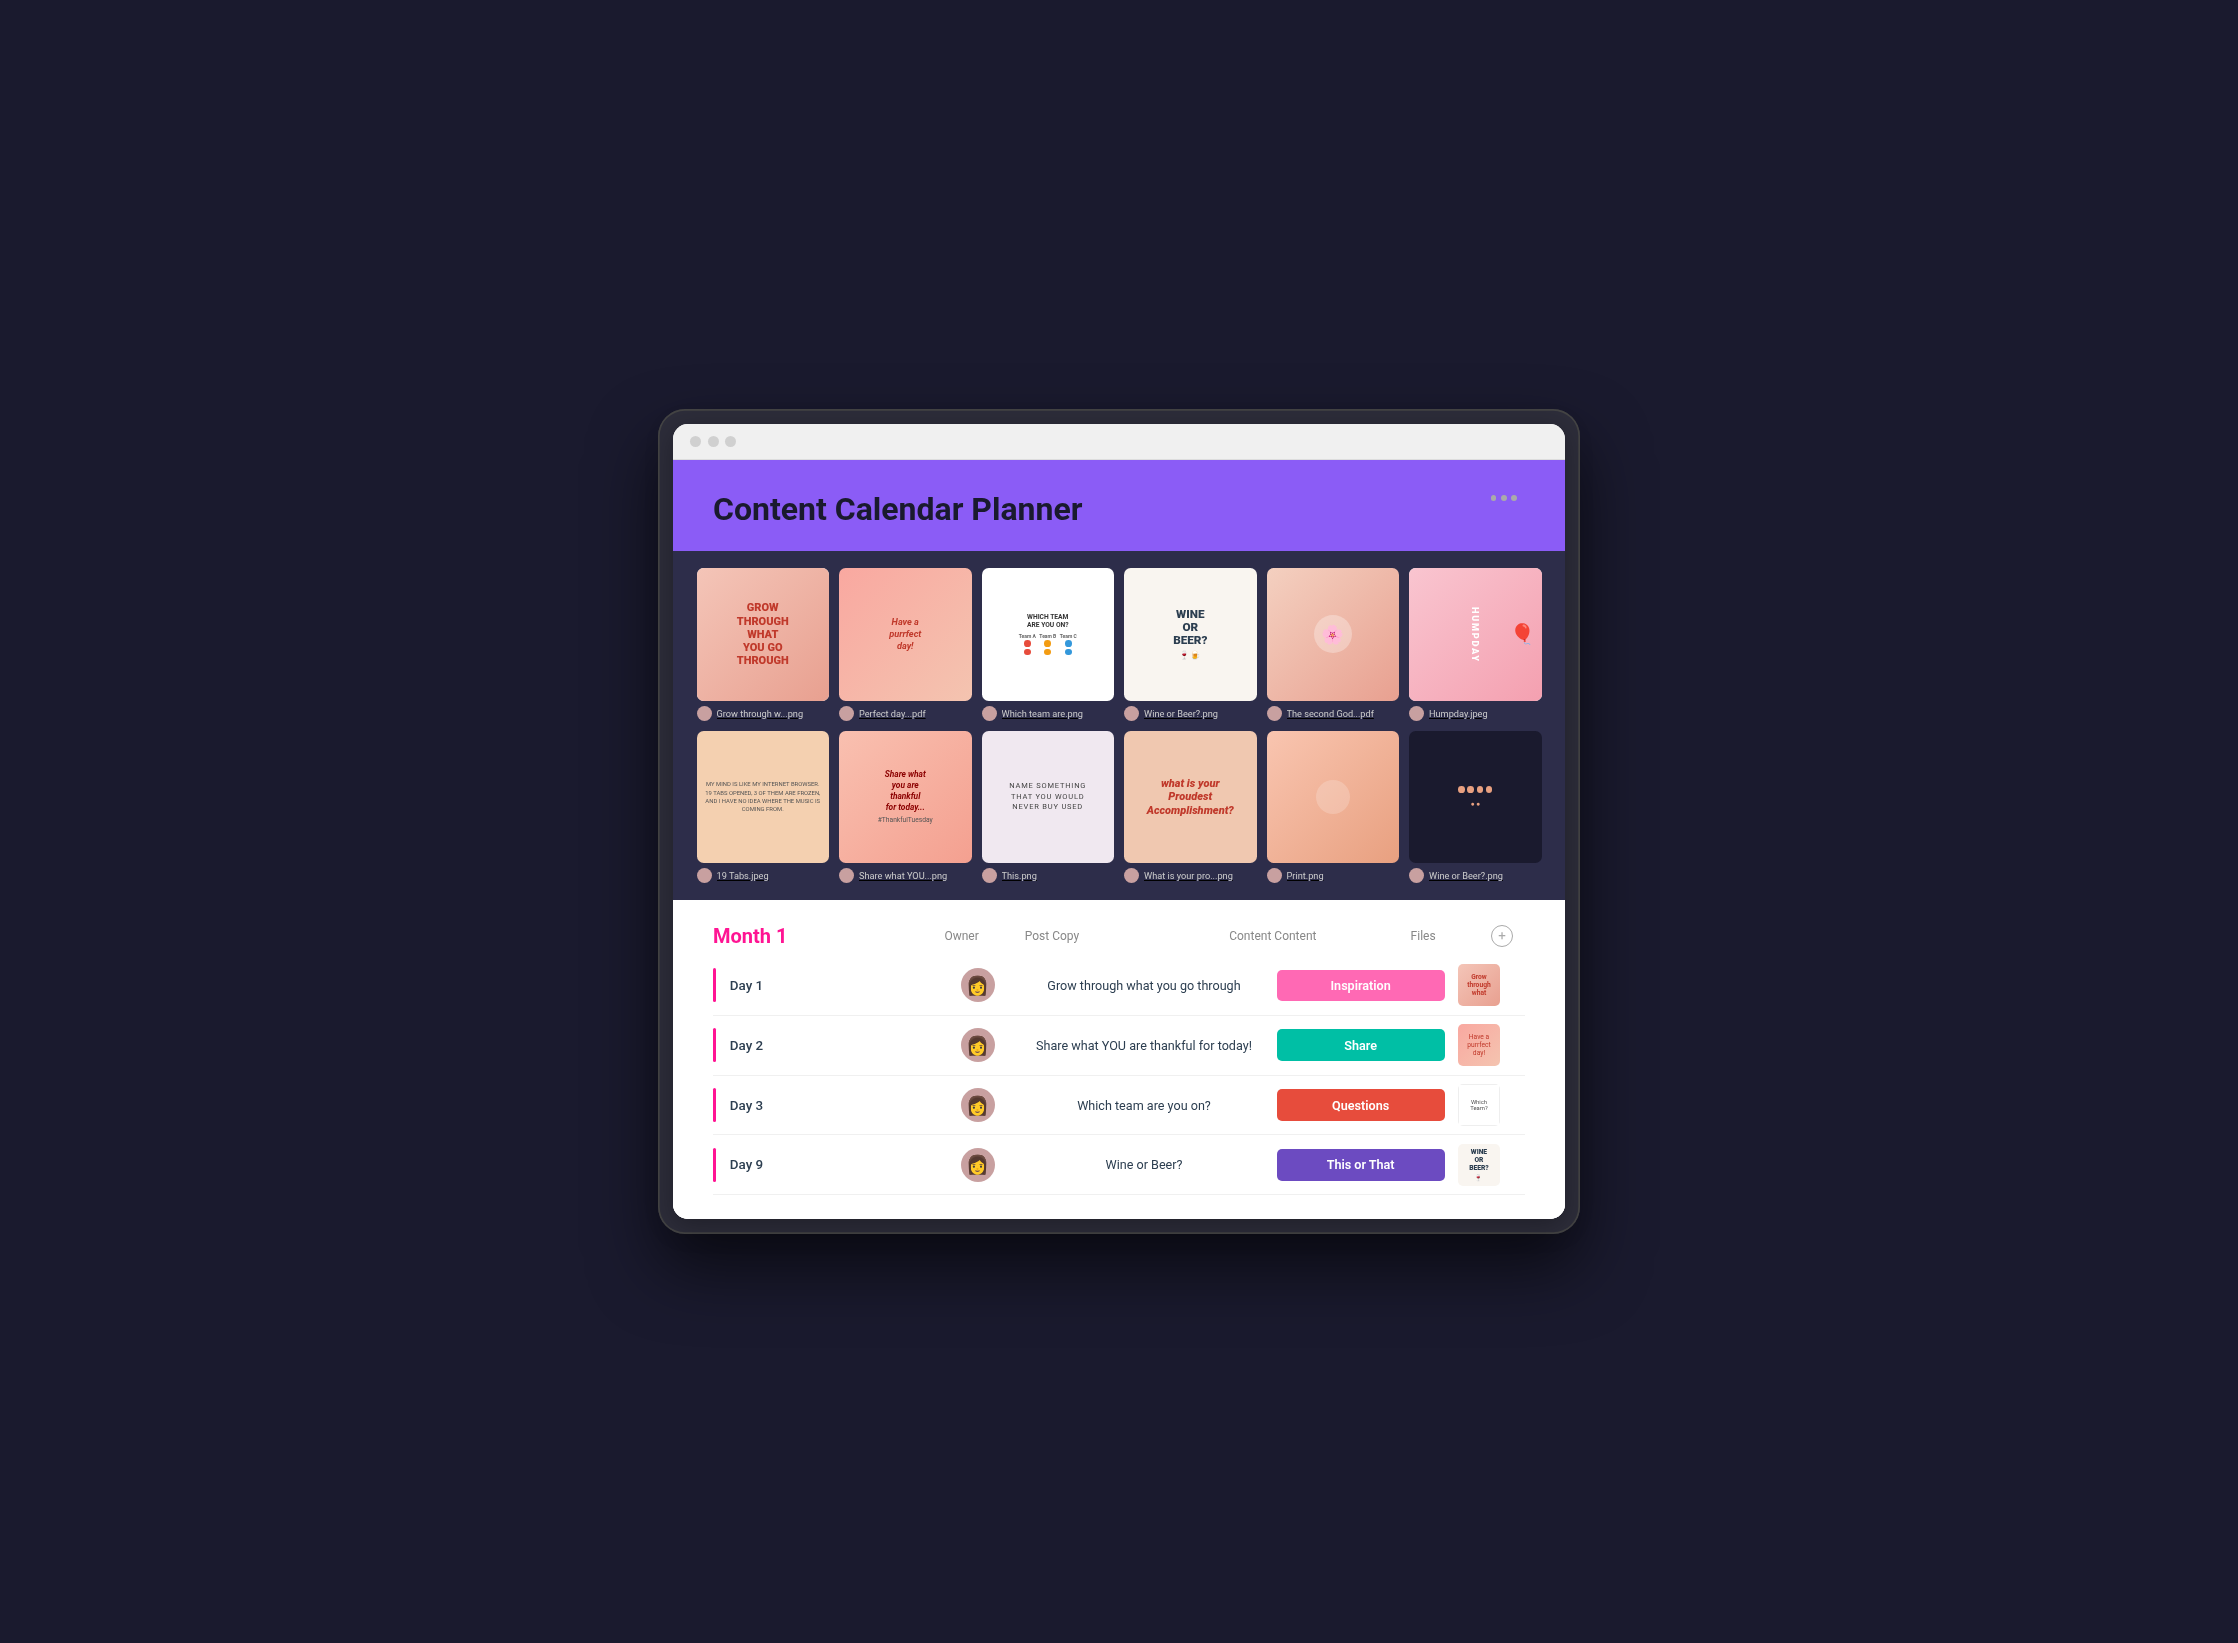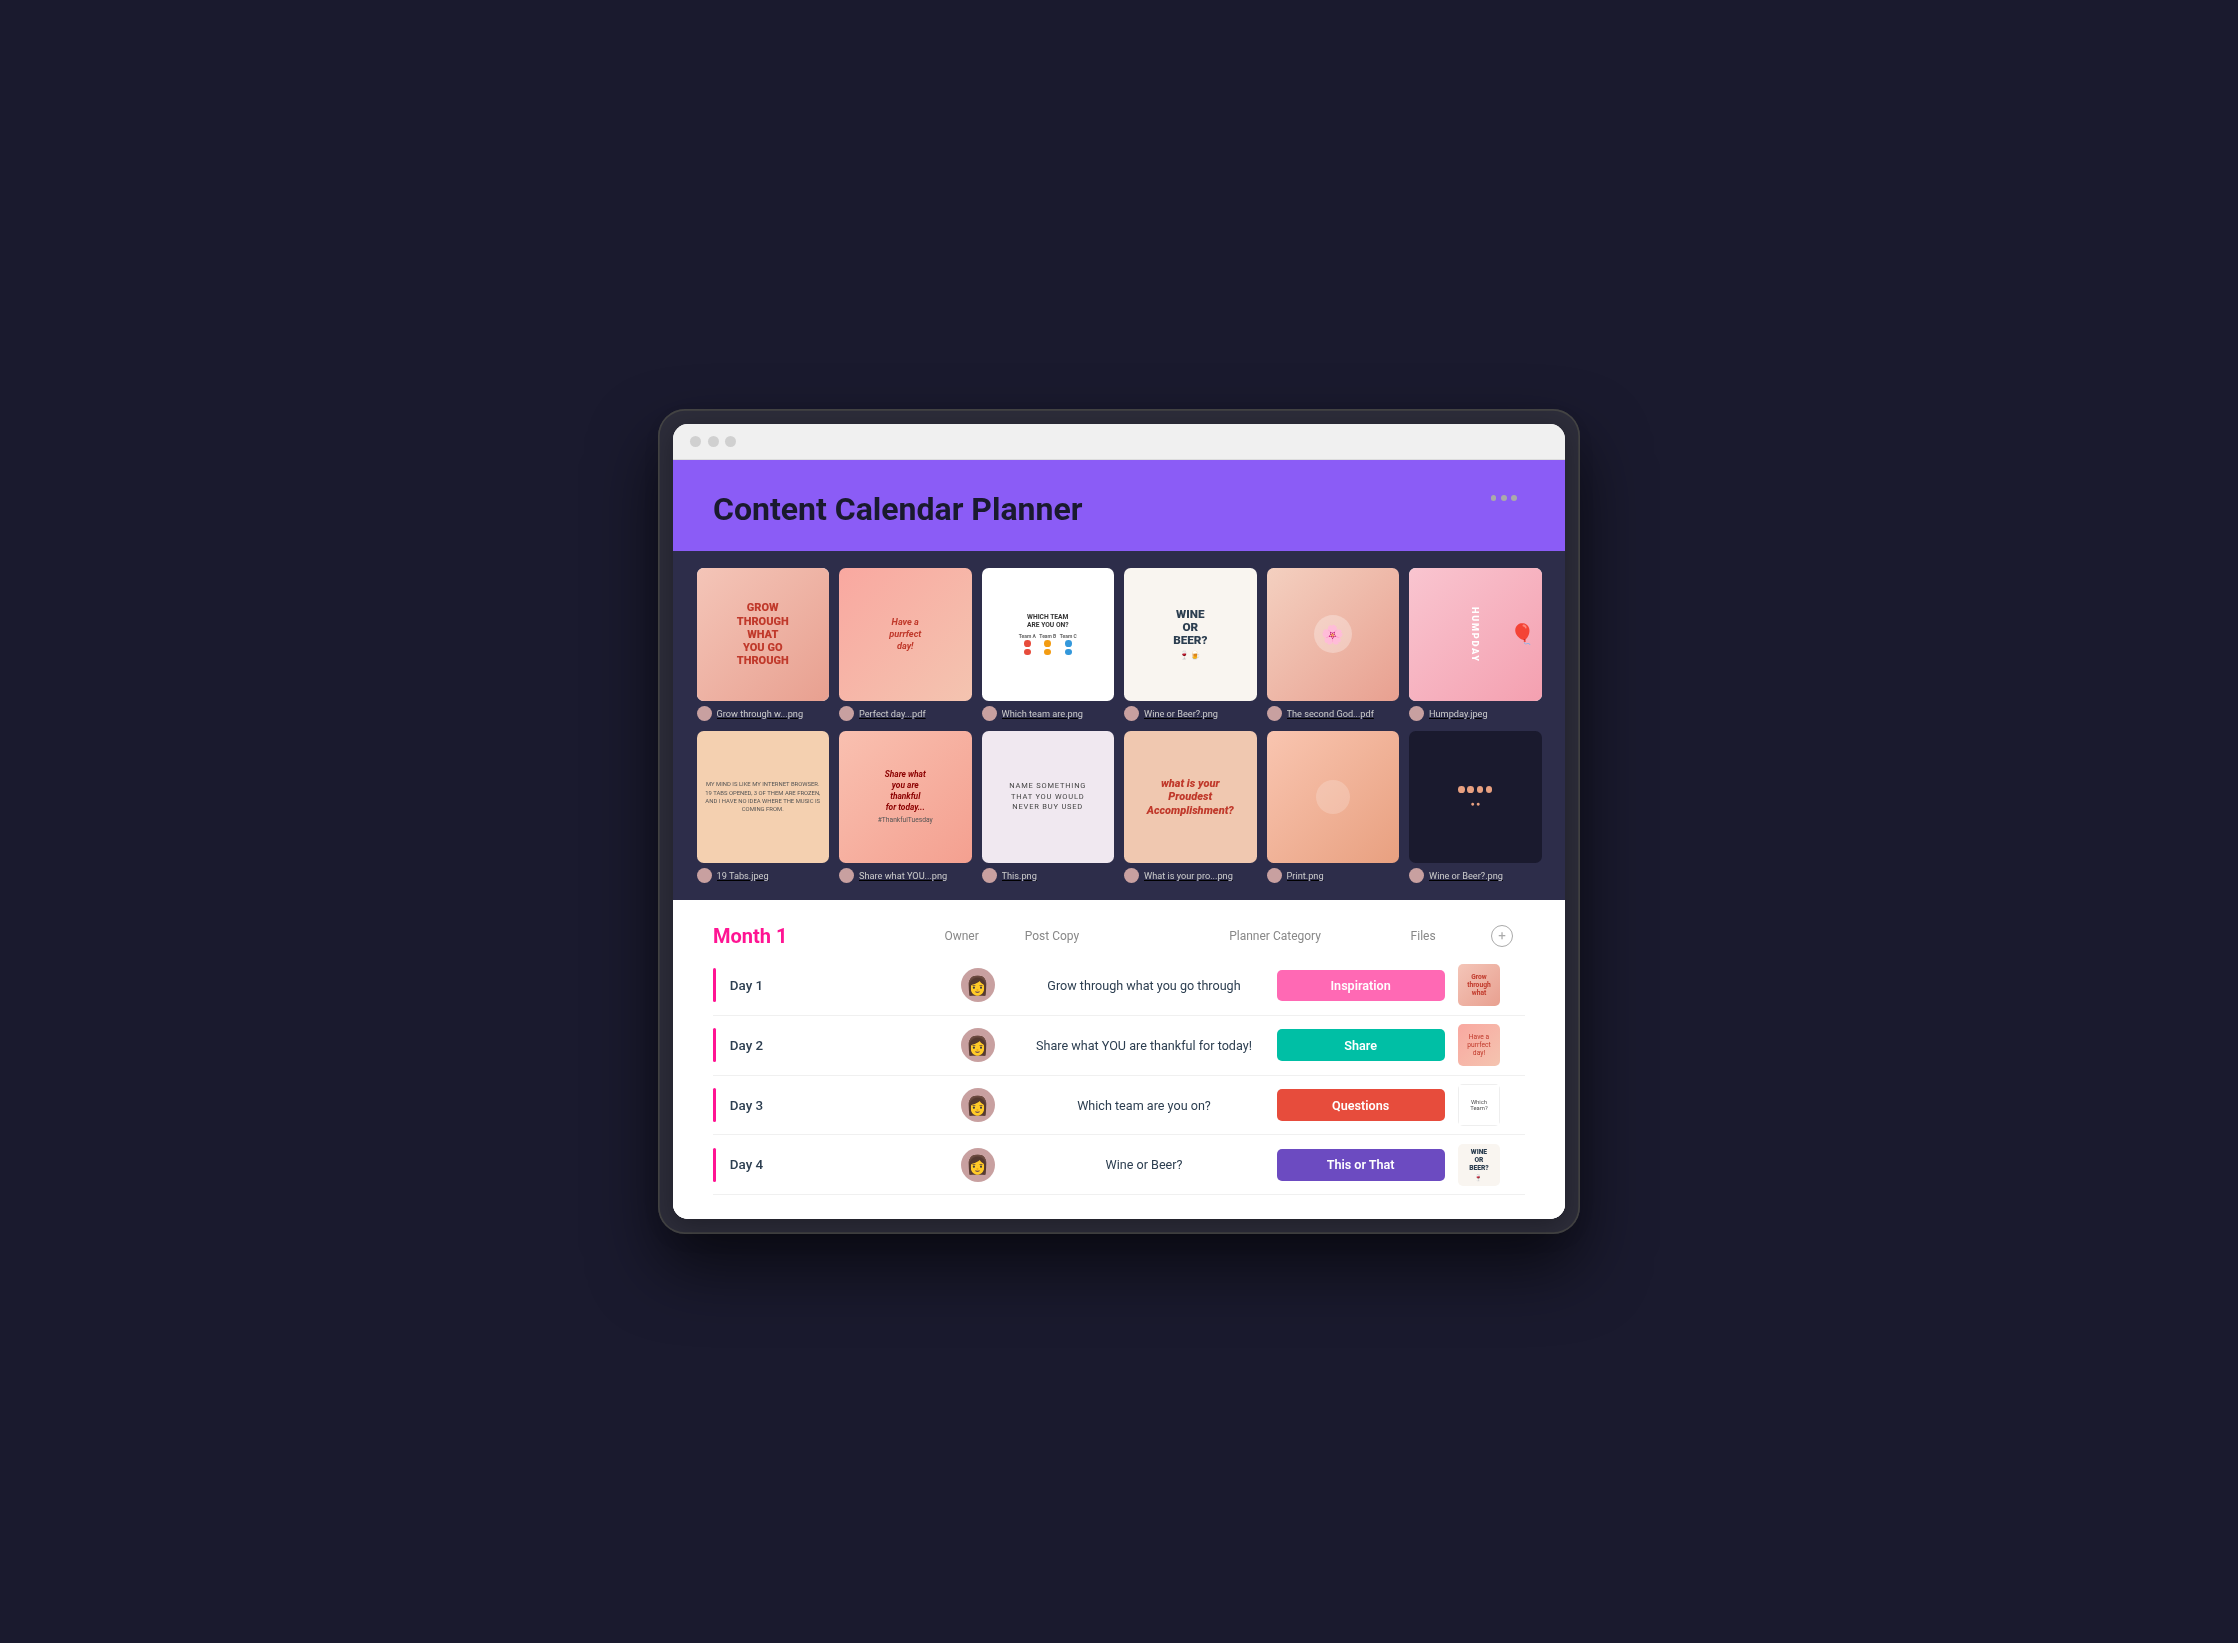--- a/index.html
+++ b/index.html
@@ -698,21 +698,21 @@
 
         </div>
       </div>
 
       <div class="table-section">
 
         <div class="table-header-row">
           <div class="month-label">Month 1</div>
           <div class="table-col-label">Owner</div>
           <div class="table-col-label">Post Copy</div>
-          <div class="table-col-label">Planner Category</div>
+          <div class="table-col-label">Content Content</div>
           <div class="table-col-label">Files</div>
           <div class="add-btn">+</div>
         </div>
 
         <div class="table-row">
           <div class="day-cell">
             <div class="day-bar"></div>
             <span class="day-label">Day 1</span>
           </div>
           <div class="owner-cell">
@@ -757,21 +757,21 @@
           <div class="post-copy">Which team are you on?</div>
           <div class="category-badge badge-questions">Questions</div>
           <div class="files-thumb">
             <div class="ft-teams">Which<br>Team?</div>
           </div>
         </div>
 
         <div class="table-row">
           <div class="day-cell">
             <div class="day-bar"></div>
-            <span class="day-label">Day 4</span>
+            <span class="day-label">Day 9</span>
           </div>
           <div class="owner-cell">
             <div class="owner-avatar">
               <div class="avatar-face">👩</div>
             </div>
           </div>
           <div class="post-copy">Wine or Beer?</div>
           <div class="category-badge badge-this-or-that">This or That</div>
           <div class="files-thumb">
             <div class="ft-wine">

